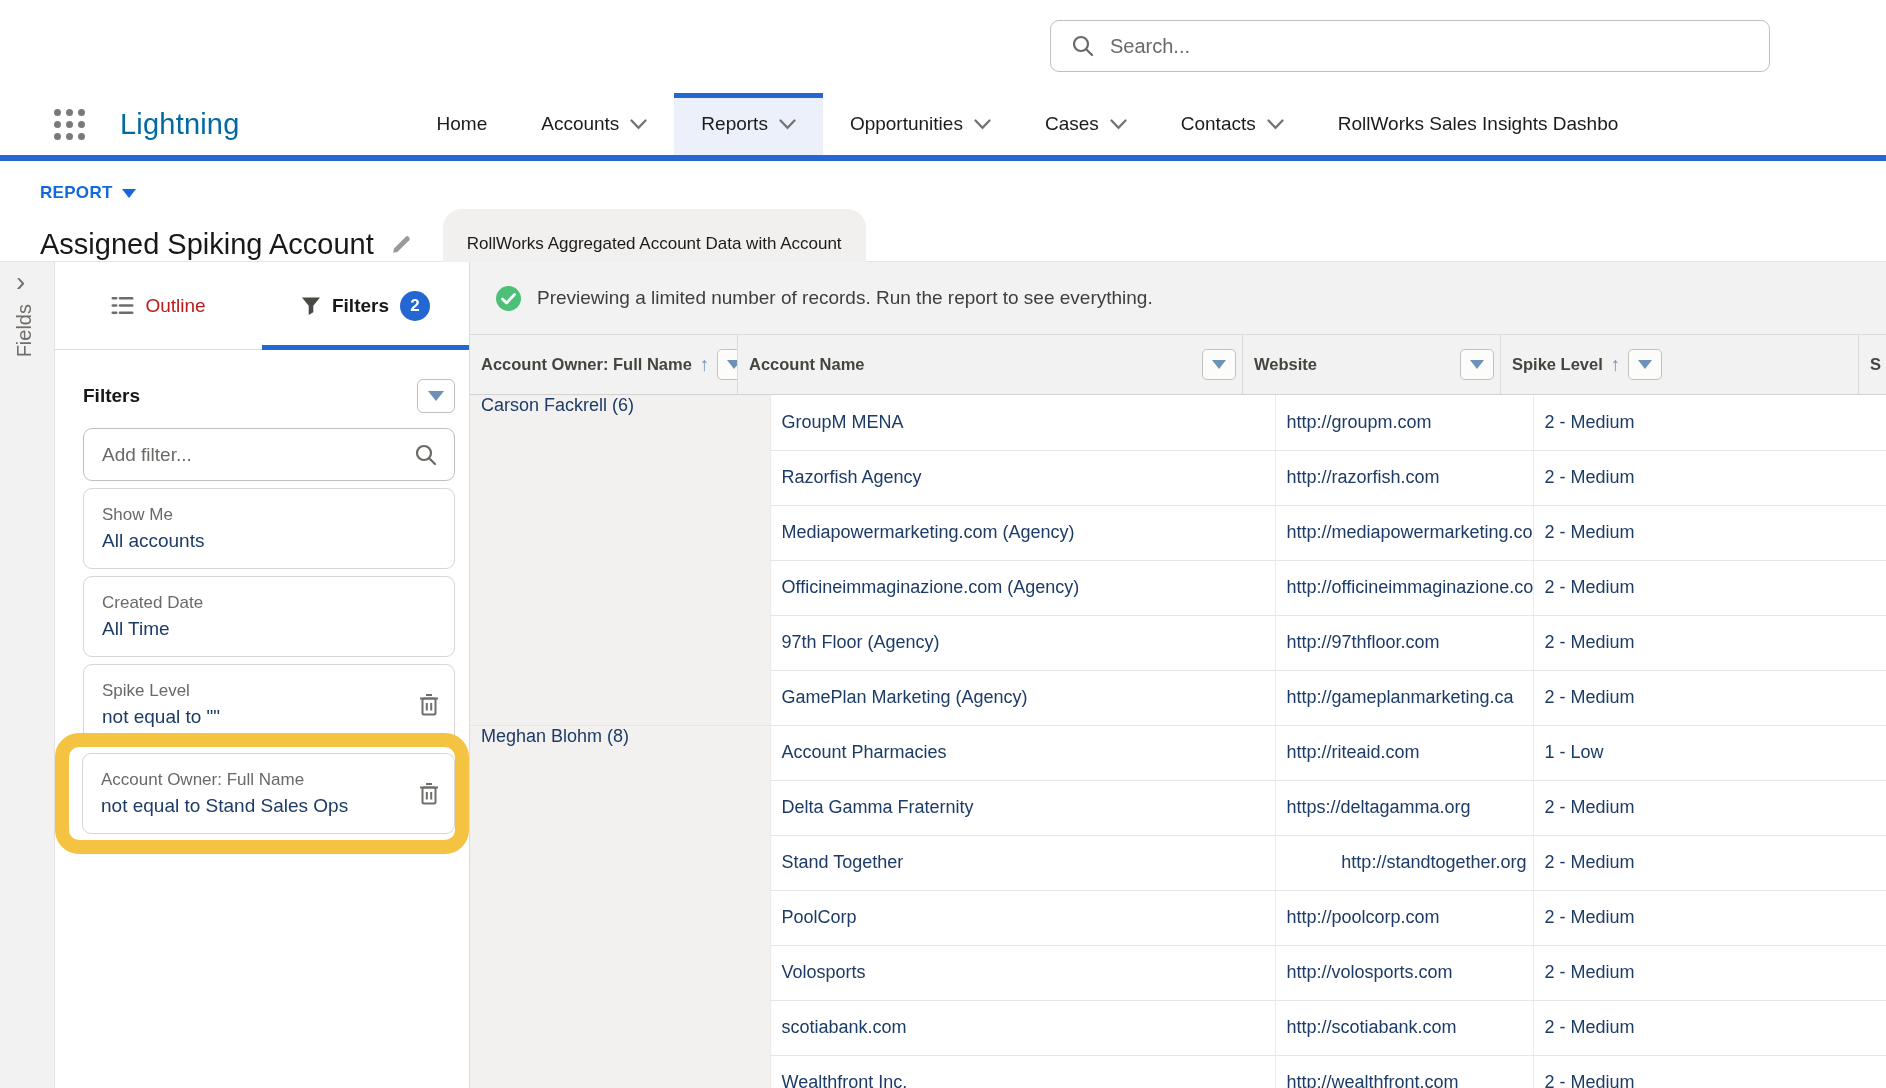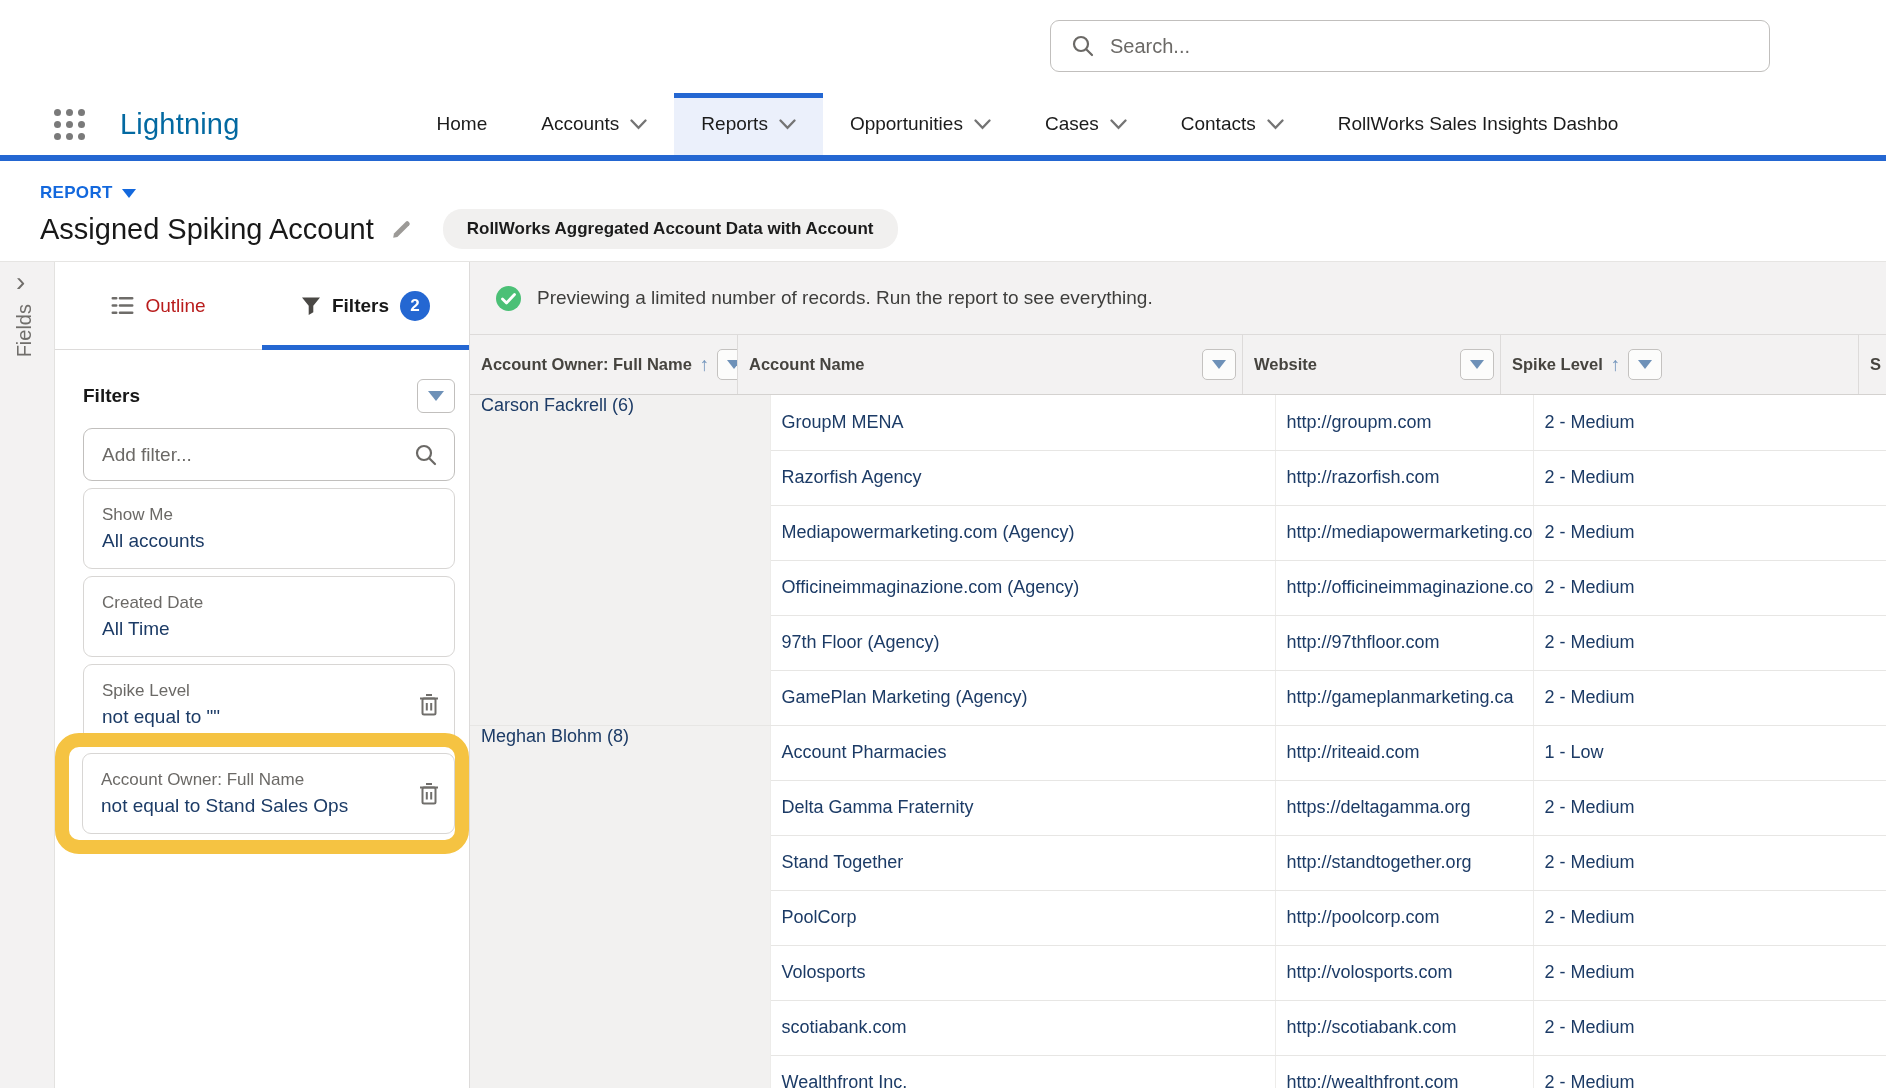--- a/index.html
+++ b/index.html
@@ -22,21 +22,21 @@
   .nav-item.active{background:#ebf0fb}
   .nav-item.active::before{content:"";position:absolute;top:0;left:0;right:0;height:5px;background:#2467d2}
   .blue-bar{position:absolute;top:155px;left:0;width:100%;height:6px;background:#2467d2}
 
   
   .report-header{position:absolute;top:161px;left:0;width:100%;height:101px;background:#fff;border-bottom:1px solid #e6e5e3;box-shadow:0 2px 4px rgba(0,0,0,.06)}
   .eyebrow{position:absolute;left:40px;top:22px;display:flex;align-items:center;gap:9px;color:#1368dd;font-weight:bold;font-size:17px;letter-spacing:.3px;cursor:pointer}
   .tri{width:0;height:0;border-left:7px solid transparent;border-right:7px solid transparent;border-top:9px solid #1368dd;display:inline-block}
   .title-row{position:absolute;left:40px;top:48px;display:flex;align-items:center;gap:16px}
   .title{font-size:29px;color:#181818}
-  .type-pill{margin-left:14px;background:#f1f0ef;border-radius:19px;padding:10px 24px;font-weight:bold;font-size:17px;color:#1b1b1b;white-space:nowrap}
+  .type-pill{margin-left:14px;background:#f1f0ef;border-radius:19px;padding:25px 24px;font-weight:normal;font-size:17px;color:#1b1b1b;white-space:nowrap}
 
   
   .content{position:absolute;top:262px;left:0;width:1886px;height:826px;display:flex;align-items:stretch}
 
   .rail{width:55px;background:#f3f2f2;border-right:1px solid #e3e2e0;position:relative;flex:none}
   .rail-chevron{position:absolute;top:4px;left:16px;font-size:28px;color:#706e6b;cursor:pointer}
   .rail-label{position:absolute;top:42px;left:13px;writing-mode:vertical-rl;transform:rotate(180deg);font-size:20px;color:#706e6b}
 
   .panel{width:415px;background:#fff;border-right:1px solid #dddbda;position:relative;flex:none}
   .panel-tabs{height:88px;display:flex;border-bottom:1px solid #dddbda}
@@ -349,21 +349,21 @@
               <td class="extra" style="width: 20px;">P</td>
             </tr>
             <tr>
               <td style="width: 505px;">Delta Gamma Fraternity</td>
               <td style="width: 258px;">https://deltagamma.org</td>
               <td style="width: 358px;">2 - Medium</td>
               <td class="extra" style="width: 20px;">P</td>
             </tr>
             <tr>
               <td style="width: 505px;">Stand Together</td>
-              <td style="width: 258px;">http://standtogether.org</td>
+              <td style="width: 258px; text-align: right;">http://standtogether.org</td>
               <td style="width: 358px;">2 - Medium</td>
               <td class="extra" style="width: 20px;">P</td>
             </tr>
             <tr>
               <td style="width: 505px;">PoolCorp</td>
               <td style="width: 258px;">http://poolcorp.com</td>
               <td style="width: 358px;">2 - Medium</td>
               <td class="extra" style="width: 20px;">P</td>
             </tr>
             <tr>

